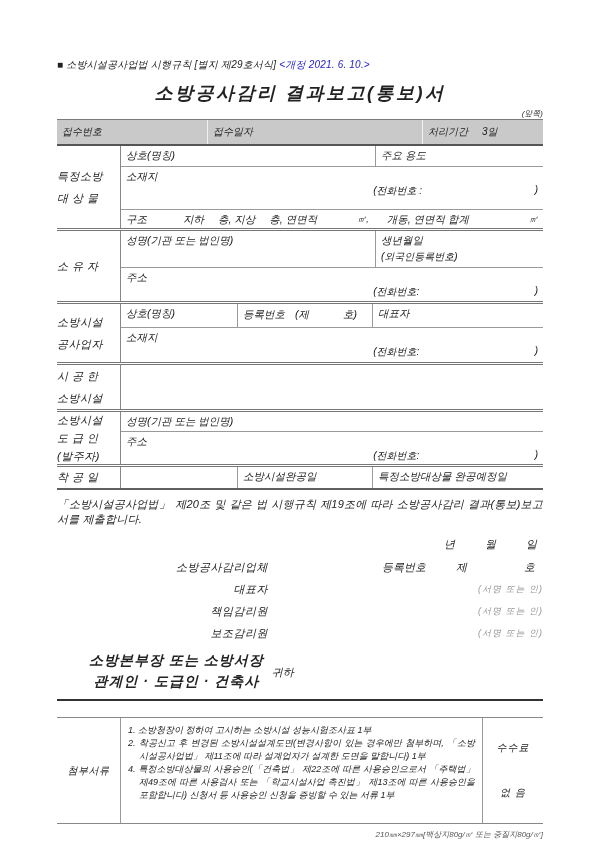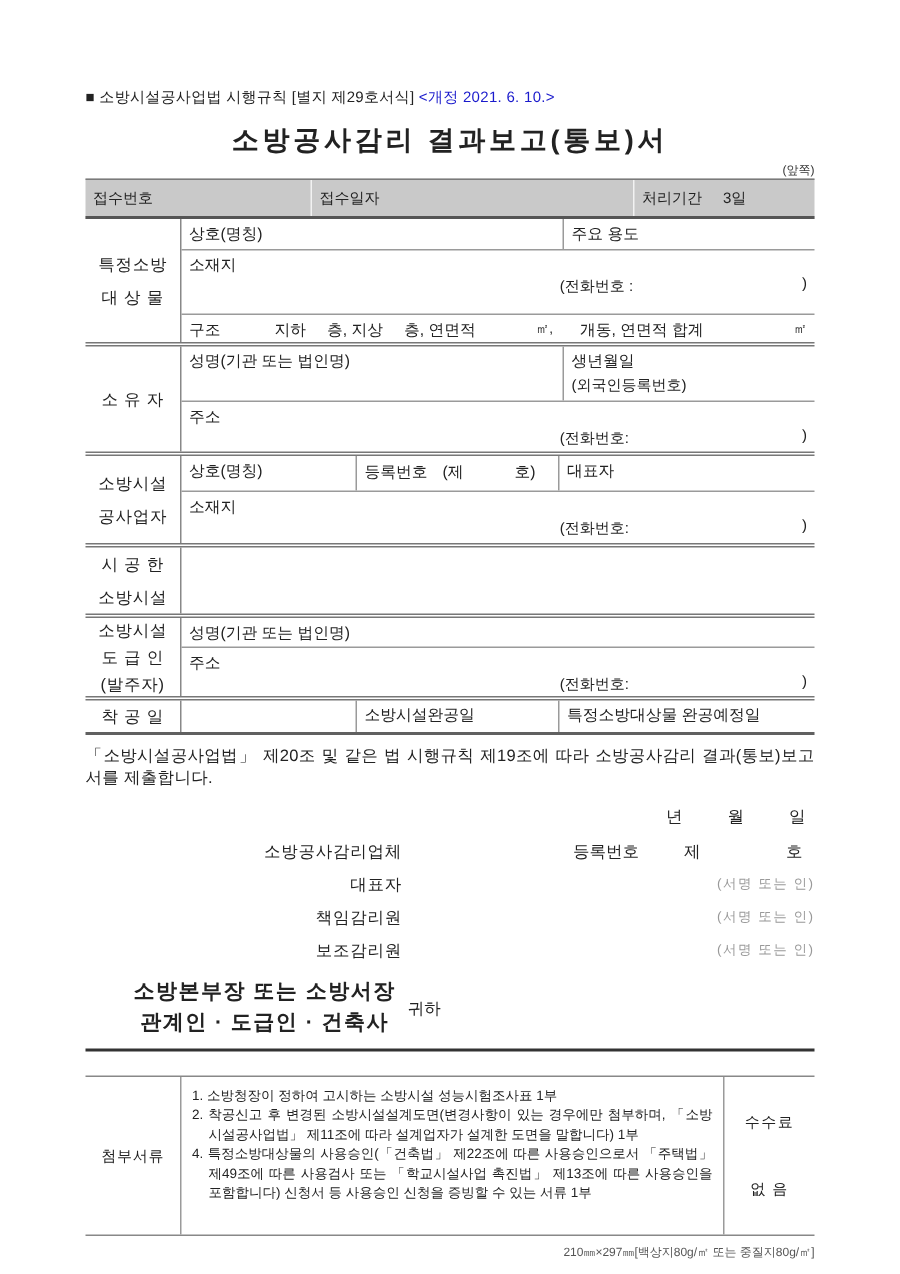--- a/index.html
+++ b/index.html
@@ -1,34 +1,34 @@
 <!DOCTYPE html>
 <html><head>
 <meta charset="utf-8">
 <style>
   * { margin:0; padding:0; box-sizing:border-box; }
   html,body { background:#fff; }
   body { font-family:"Liberation Sans","DejaVu Sans",sans-serif; color:#222; }
-  .page { position:relative; width:600px; height:849px; background:#fff; overflow:hidden; }
+  .page { position:relative; width:600px; height:849px; background:#fff; overflow:hidden;font-style:italic; }
   .content { margin:0 57px; width:486px; }
 
   .note { margin-top:58px; font-size:10px; letter-spacing:0.2px; }
   .note .rev { color:#1a1acc; }
   .title { text-align:center; font-size:18px; font-weight:bold; letter-spacing:2.5px; margin-top:9px; }
   .front-mark { text-align:right; font-size:8px; margin-top:3px; color:#333; }
 
   .receipt { display:flex; height:27px; background:#c9c9c9; border-top:1px solid #7a7a7a; border-bottom:2px solid #555; font-size:10px; align-items:center; }
   .receipt .cell { height:100%; display:flex; align-items:center; padding-left:5px; }
   .receipt .cell + .cell { border-left:1px solid #f2f2f2; }
   .rc-no { width:150px; } .rc-date { width:215px; } .rc-period { flex:1; gap:14px; }
 
   .form-table { border-bottom:2px solid #606060; }
   .section { display:flex; }
   .section + .section { border-top:3px double #777; }
-  .row-label { width:63px; display:flex; flex-direction:column; justify-content:center; align-items:center; gap:7px; font-size:11px; letter-spacing:0.5px; }
+  .row-label { width:63px; display:flex; flex-direction:column; justify-content:center; gap:7px; font-size:11px; letter-spacing:0.5px; }
   .sec-content { flex:1; border-left:1px solid #888; display:flex; flex-direction:column; }
   .c-row { padding:3px 5px; font-size:10.5px; }
   .c-row + .c-row { border-top:1px solid #9a9a9a; }
   .split { display:flex; padding:0; }
   .split > div { padding:3px 5px; }
 
   .h25 { height:25px; } .h32 { height:32px; } .h23 { height:23px; }
   .h36 { height:36px; } .h34 { height:34px; } .h19 { height:19px; } .h33 { height:33px; }
   .grow { flex:1; }
   .bl { border-left:1px solid #9a9a9a; }

